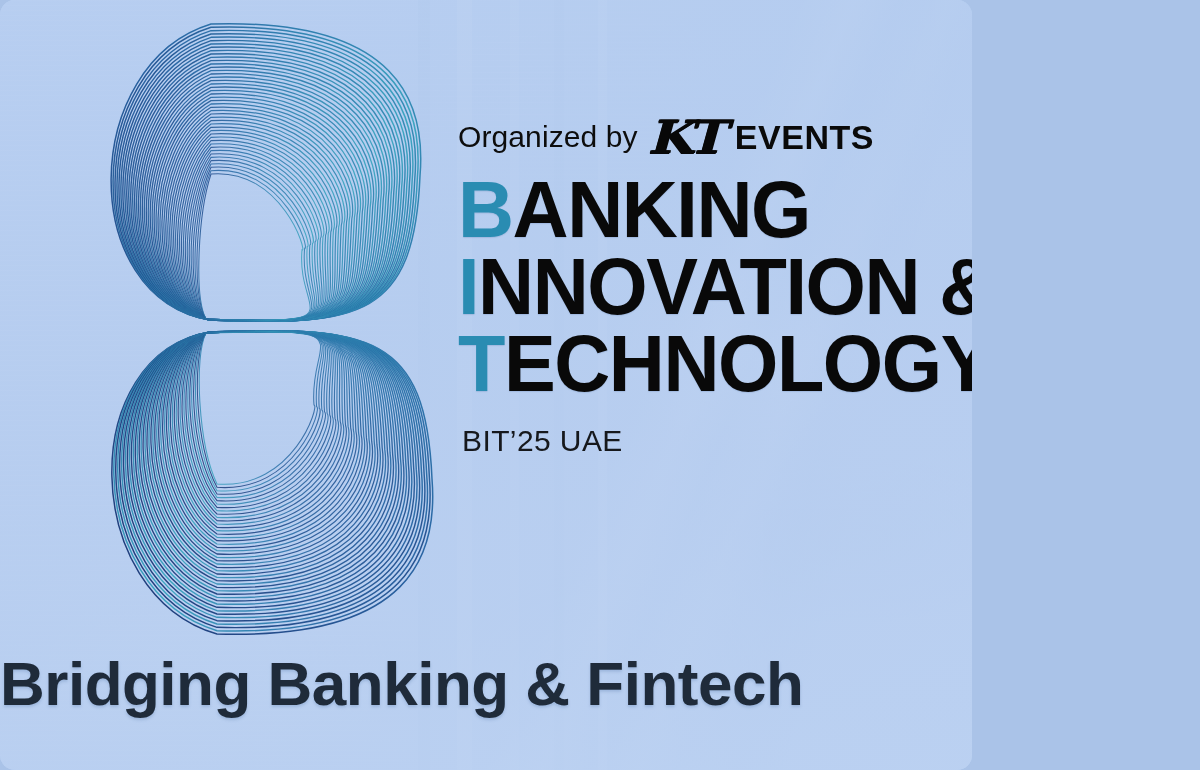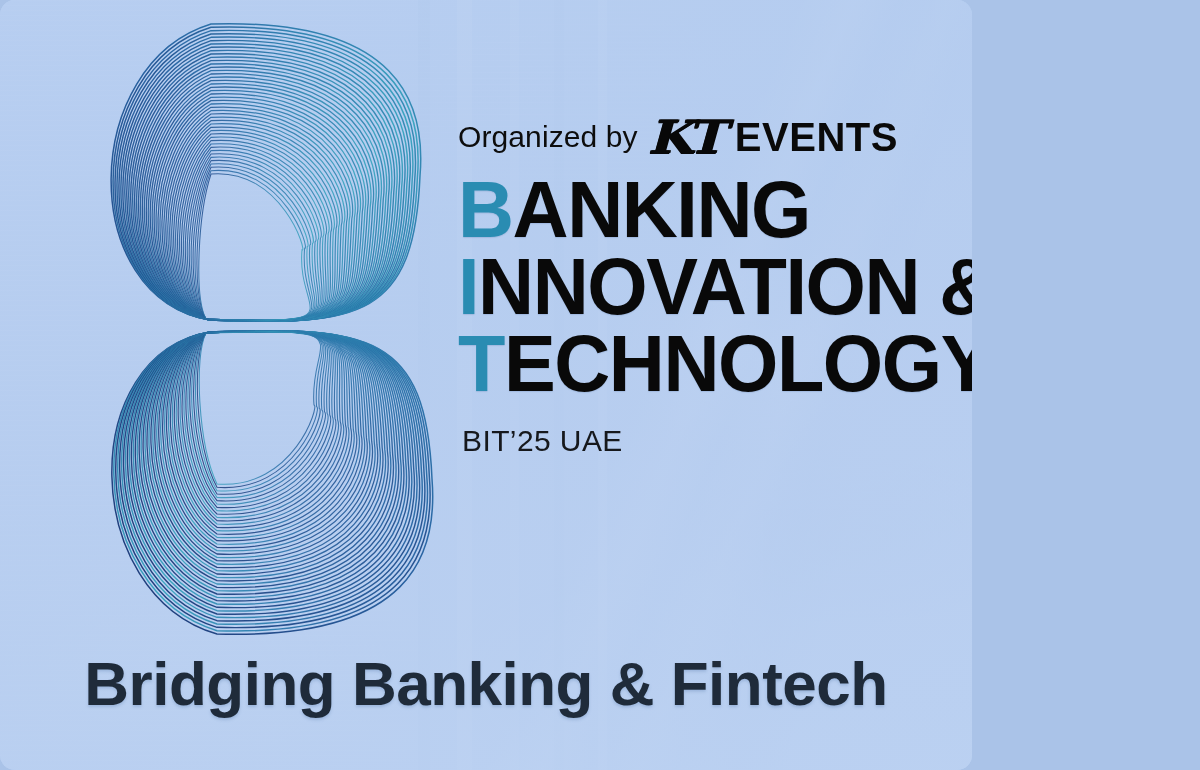--- a/index.html
+++ b/index.html
@@ -121,21 +121,21 @@
     font-style: italic;
     color: #080808;
     letter-spacing: -5px;
     transform: scaleX(1.12) skewX(-3deg);
     transform-origin: left center;
     line-height: 1;
     margin-right: 5px;
     text-shadow: 1px 0 0 #080808, 0 1px 0 #080808;
   }
   .events-word {
-    font-size: 40px;
+    font-size: 34px;
     font-weight: 700;
     color: #0a0a0a;
     letter-spacing: .5px;
     line-height: 1;
   }
 
   .headline {
     margin-top: 0;
   }
   .headline-line {
@@ -159,21 +159,21 @@
     color: #16181c;
     letter-spacing: .4px;
   }
 
   
   .tagline {
     position: absolute;
     left: 0;
     right: 0;
     top: 648px;
-    text-align: center;
+    text-align: left;
     font-size: 62px;
     font-weight: 700;
     color: #1f2b3a;
     letter-spacing: -.5px;
     text-shadow: 0 2px 3px rgba(120,150,195,.45);
   }
 </style>
 </head>
 <body>
 

